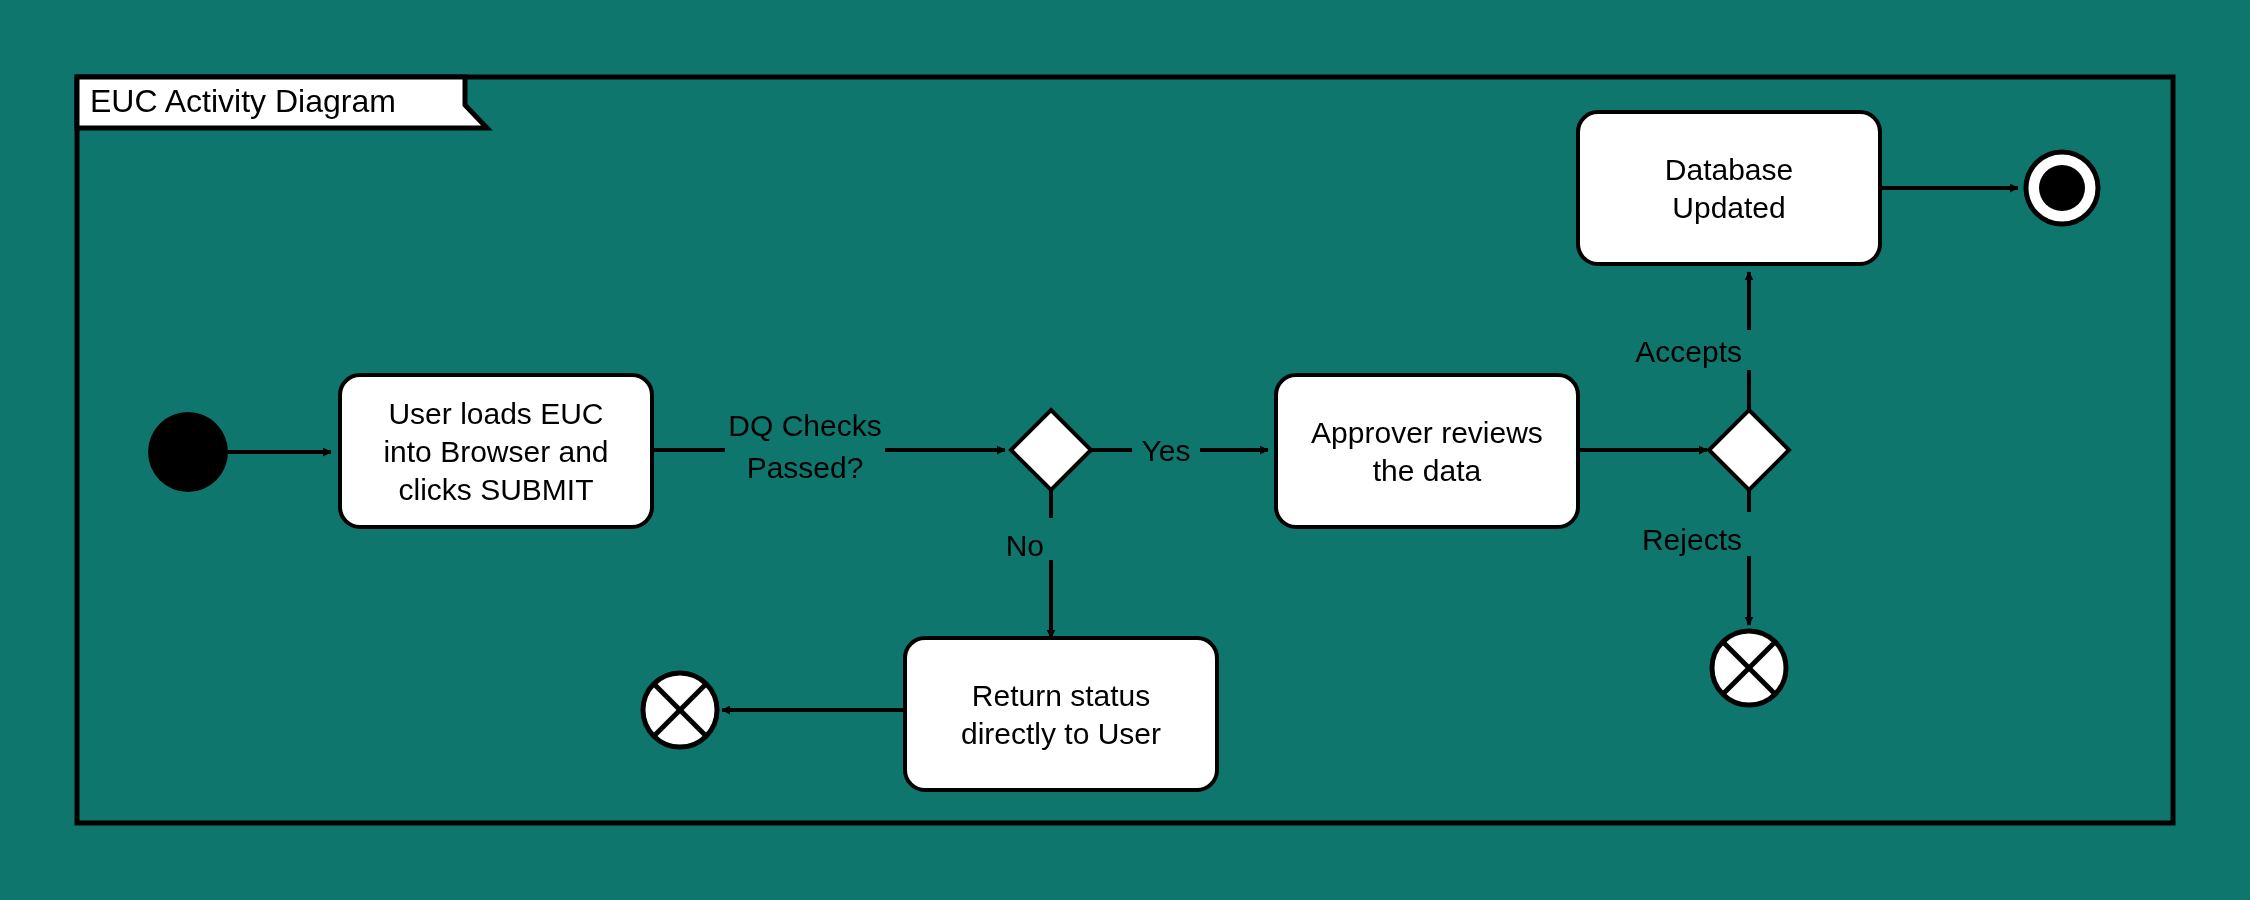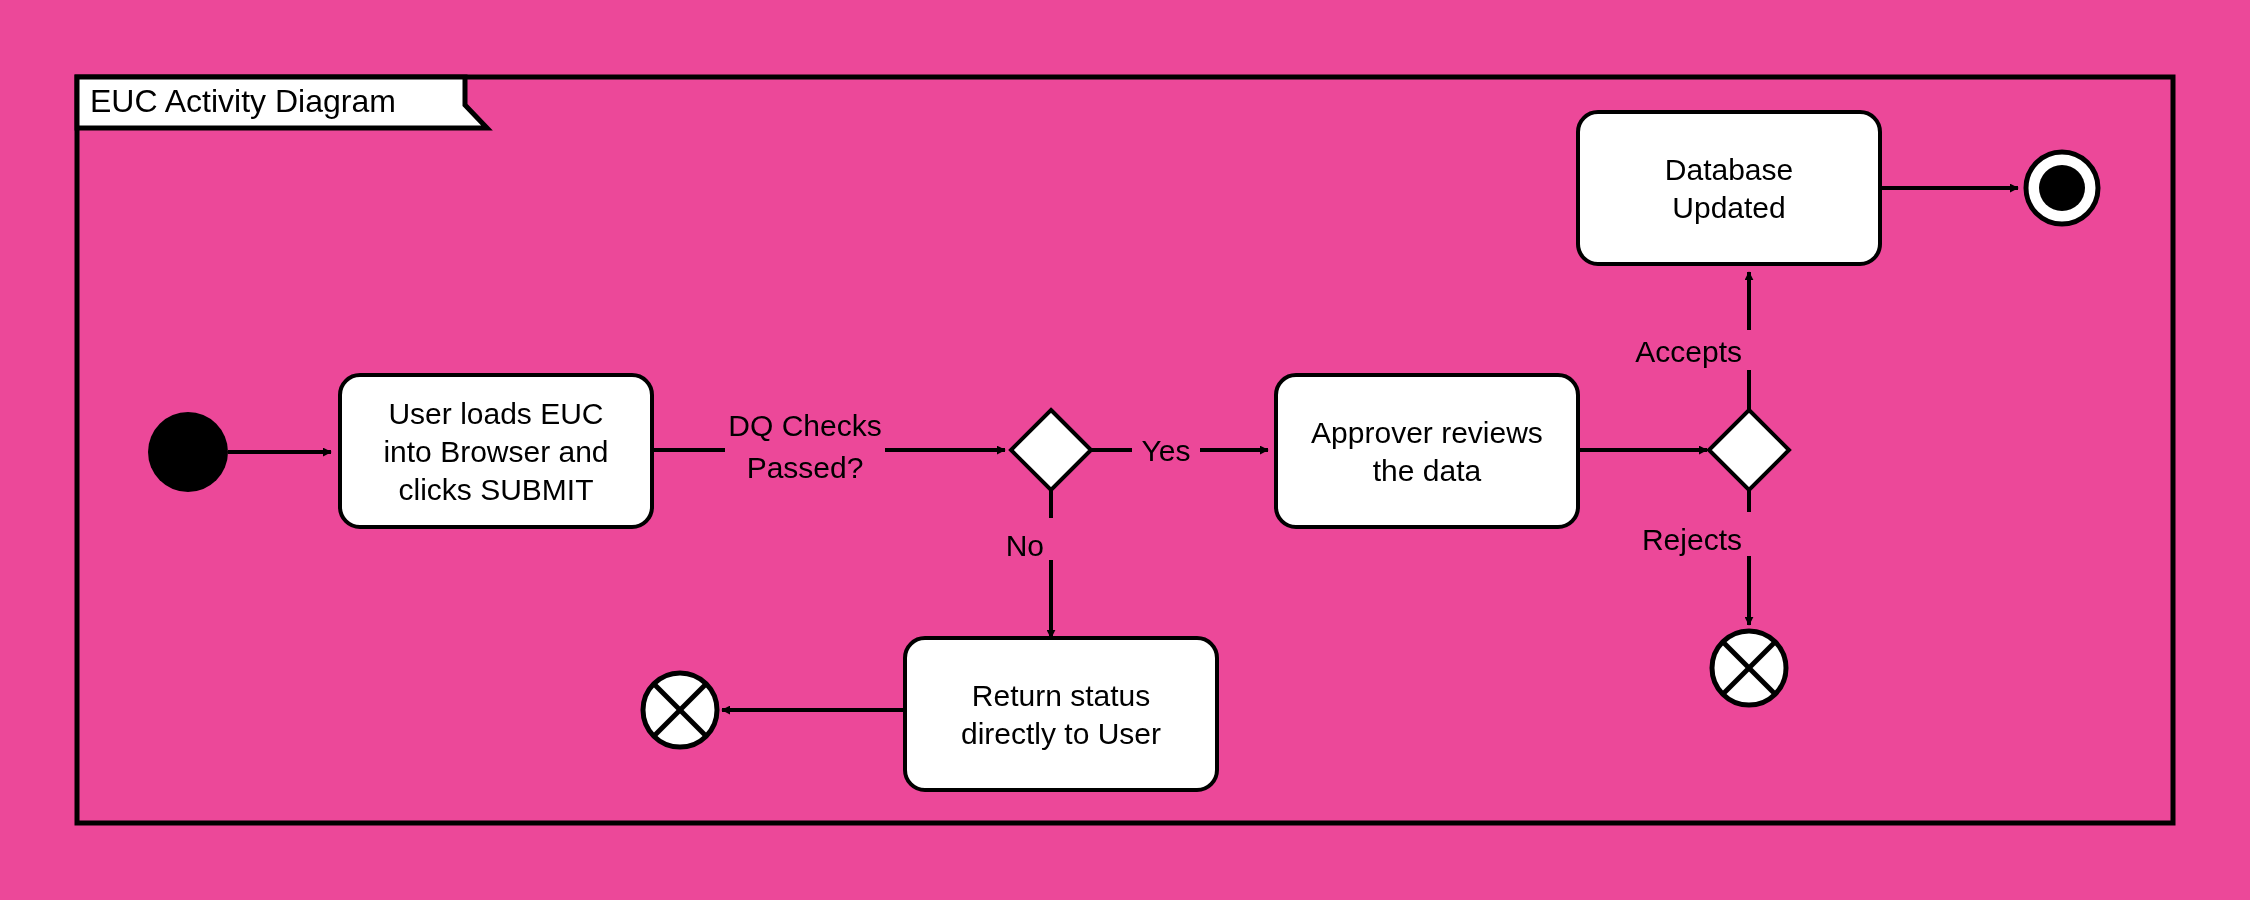--- a/index.html
+++ b/index.html
@@ -10,21 +10,21 @@
   body {
     width: 2250px;
     height: 900px;
     font-family: "Liberation Sans", sans-serif;
     overflow: hidden;
   }
   #canvas {
     position: relative;
     width: 2250px;
     height: 900px;
-    background: #ec4899;
+    background: #0f766e;
   }
   svg#diagram {
     position: absolute;
     top: 0;
     left: 0;
     width: 2250px;
     height: 900px;
   }
   .frame-border {
     fill: none;

